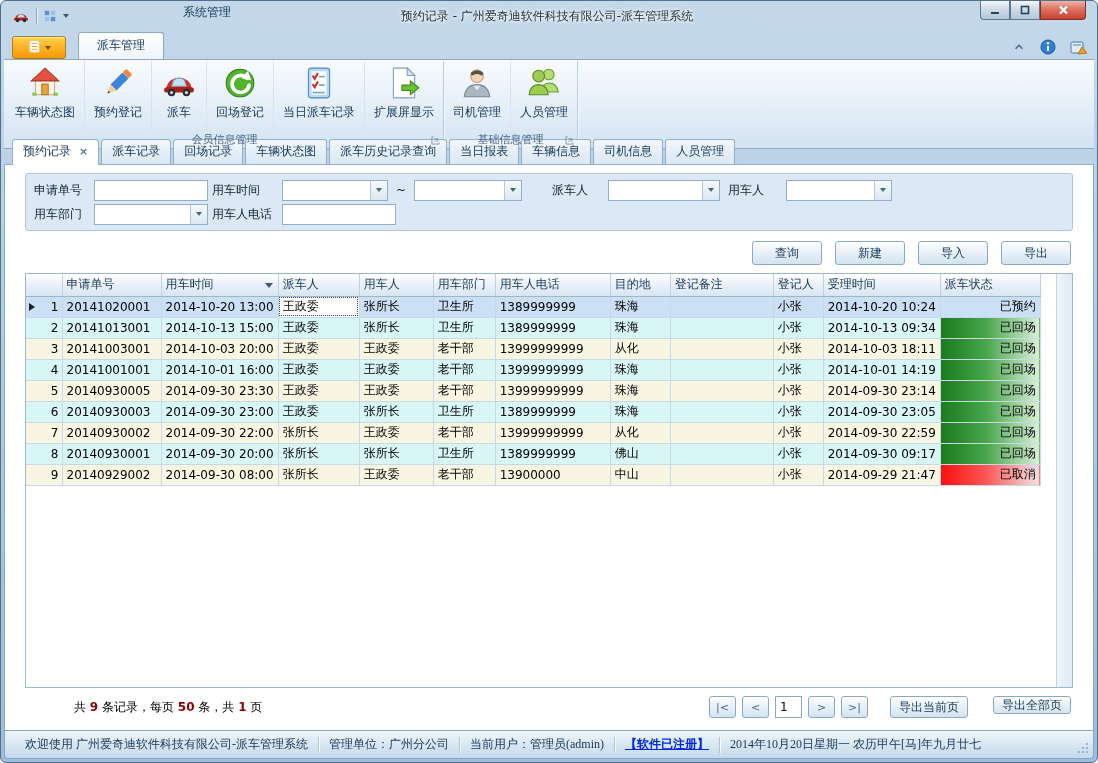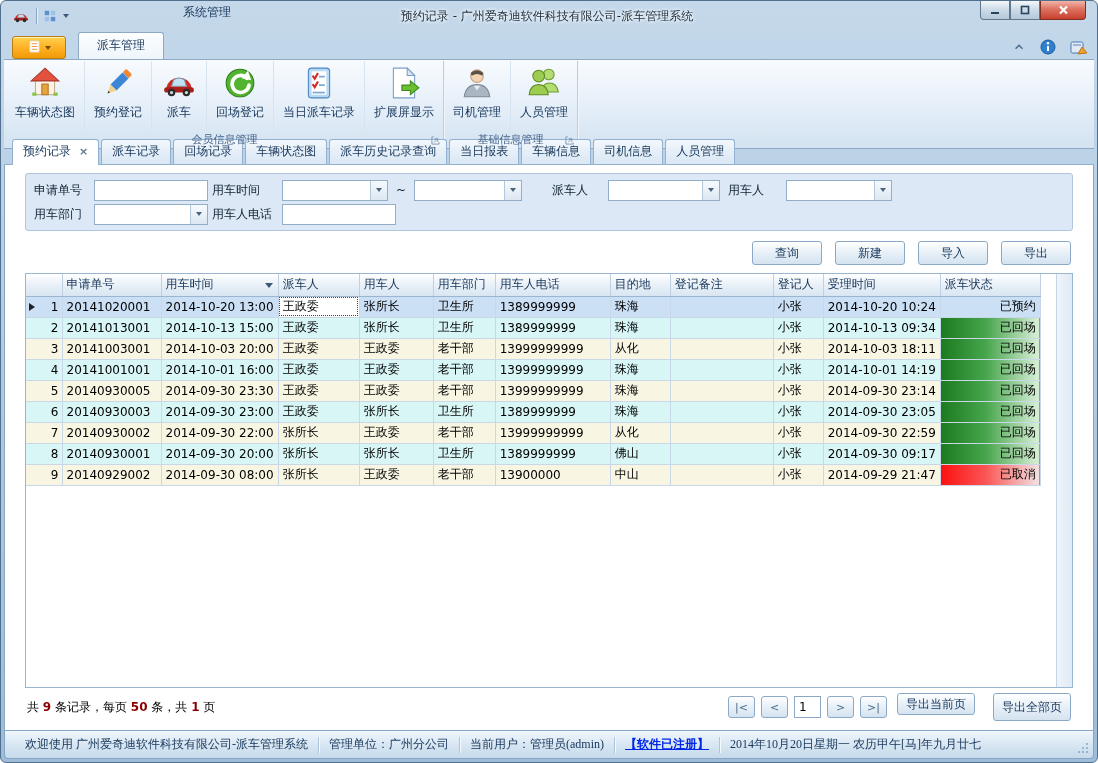--- a/index.html
+++ b/index.html
@@ -94,28 +94,28 @@
   tr.dr.sel td{ background:#cbdff5; }
   td.selcell{ padding:0 3px; }
   td.selcell .scin{ display:flex; align-items:center; justify-content:flex-end; gap:4px; }
   .rowArrow{ width:0; height:0; border-top:4px solid transparent; border-bottom:4px solid transparent;
     border-left:6px solid #222; margin-right:auto; }
   td.focuscell{ background:#fff !important; outline:1px dotted #444; outline-offset:-2px; }
   td.statuscell{ text-align:right; color:#000; }
   .scrollStrip{ width:16px; background:linear-gradient(90deg,#eef4fa,#dfeaf4); border-left:1px solid #c4d6e6; cursor:pointer; }
   
   .cfooter{ height:38px; display:flex; align-items:center; padding:0 2px; }
-  .summary{ color:#000; }
+  .summary{ color:#000;margin-left:47px; }
   .summary .accent{ font-weight:bold; }
   .pager{ margin-left:auto; display:flex; align-items:center; gap:6px; }
   .pbtn{ width:27px; height:22px; border:1px solid #8ba9c6; border-radius:3px; color:#4a6a8a;
     background:linear-gradient(#ffffff,#e9f1f8 45%,#d4e3f0); cursor:pointer; font-size:11px;
     font-family:inherit; padding:0; }
   .pageInput{ width:27px; height:22px; border:1px solid #8ba9c6; padding:0 4px; font-size:12px; font-family:inherit; }
-  .exportBtns{ display:flex; gap:18px; margin-left:4px; }
+  .exportBtns{ display:flex; gap:25px; margin-left:16px; }
   
   .statusbar{ height:28px; display:flex; align-items:center; gap:0;
     background:linear-gradient(#f0f6fc,#d4e4f1 60%,#c6daea); border:1px solid #86a7c5; border-top:none;
     border-radius:0 0 4px 4px; color:#17365a; padding:0 10px; position:relative; }
   .sitem{ padding:0 10px; white-space:nowrap;font-family:Liberation Serif, serif; }
   .sitem:first-child{ padding-left:0; width:402px; }
   .sdiv{ width:1px; height:16px; background:#aec4d8; box-shadow:1px 0 0 #f4f9fd; }
   .slink{ color:#0026e8; text-decoration:underline; cursor:pointer; font-weight:bold; }
   .grip{ position:absolute; right:4px; bottom:4px; width:12px; height:12px; cursor:nwse-resize; }
 </style>
@@ -624,21 +624,21 @@
     <div class="cfooter">
       <span class="summary" id="summary"><span>共 </span><span class="accent" style="color: rgb(139, 0, 0);">9</span><span> 条记录，每页 </span><span class="accent" style="color: rgb(139, 0, 0);">50</span><span> 条，共 </span><span class="accent" style="color: rgb(139, 0, 0);">1</span><span> 页</span></span>
       <div class="pager">
         <button class="pbtn">|&lt;</button>
         <button class="pbtn">&lt;</button>
         <input class="pageInput" value="1" style="">
         <button class="pbtn">&gt;</button>
         <button class="pbtn">&gt;|</button>
         <div class="exportBtns">
           <button class="btn" style="height:22px">导出当前页</button>
-          <button class="btn" style="height:28px">导出全部页</button>
+          <button class="btn" style="height:18px">导出全部页</button>
         </div>
       </div>
     </div>
   </div>
 
   <div class="statusbar" id="statusbar">
     <svg class="grip" viewBox="0 0 12 12">
       <circle cx="10" cy="2" r="1" fill="#8aa5c0"></circle>
         <circle cx="10" cy="6" r="1" fill="#8aa5c0"></circle>
         <circle cx="10" cy="10" r="1" fill="#8aa5c0"></circle>

